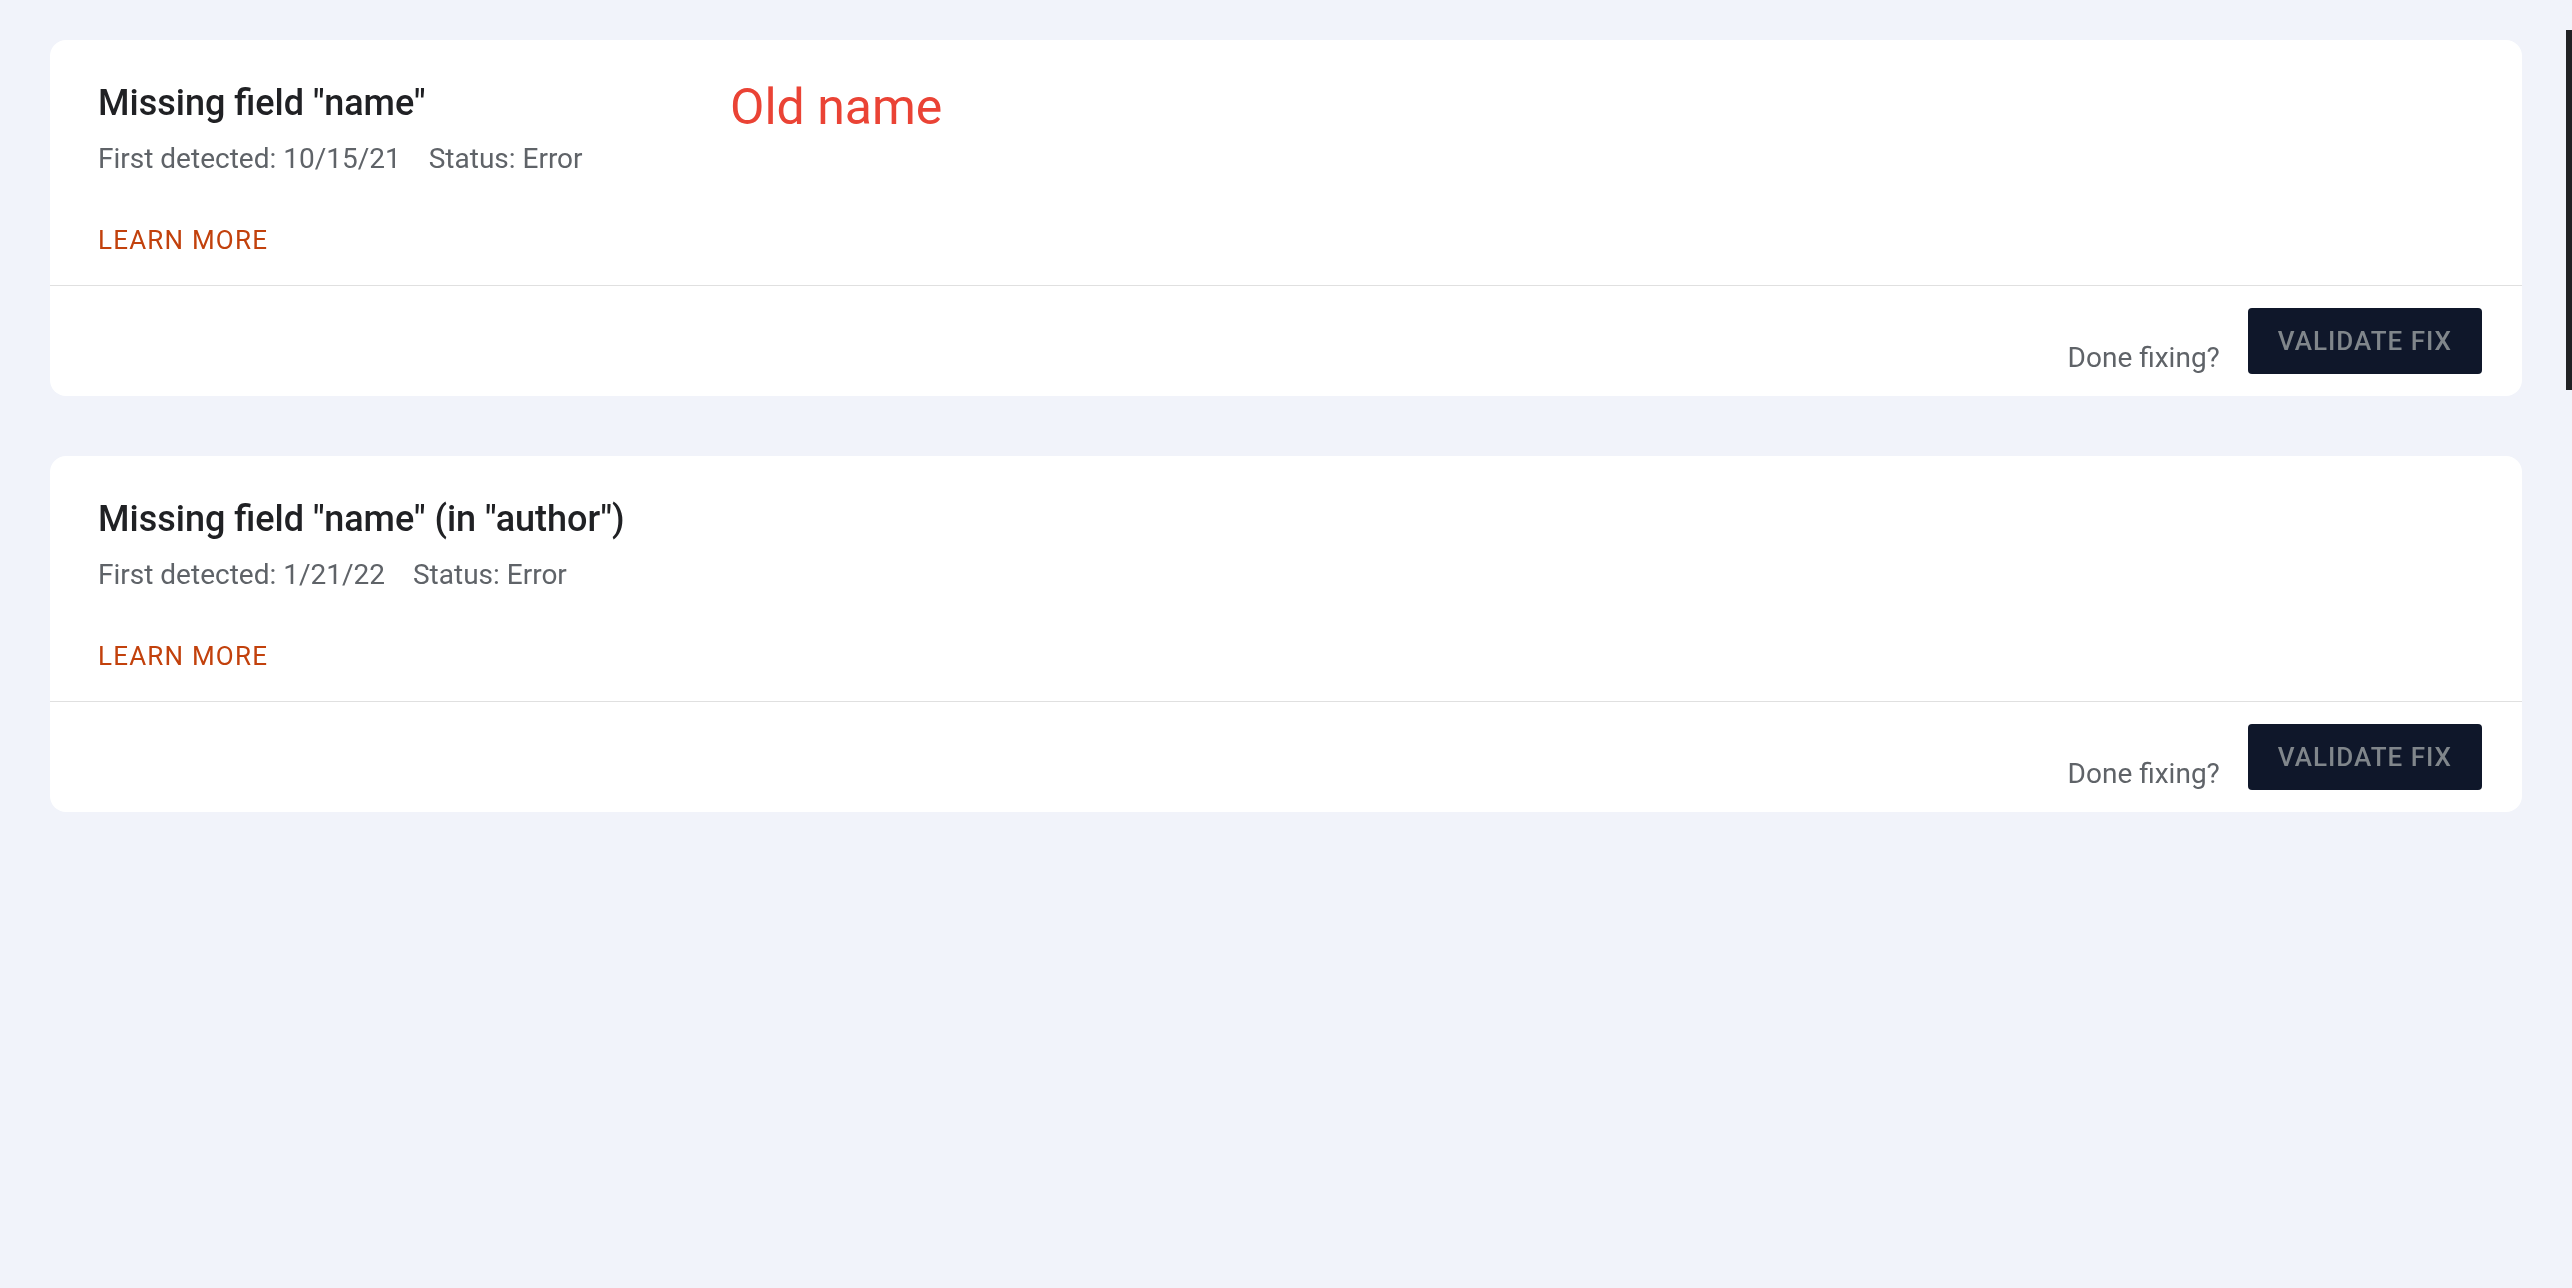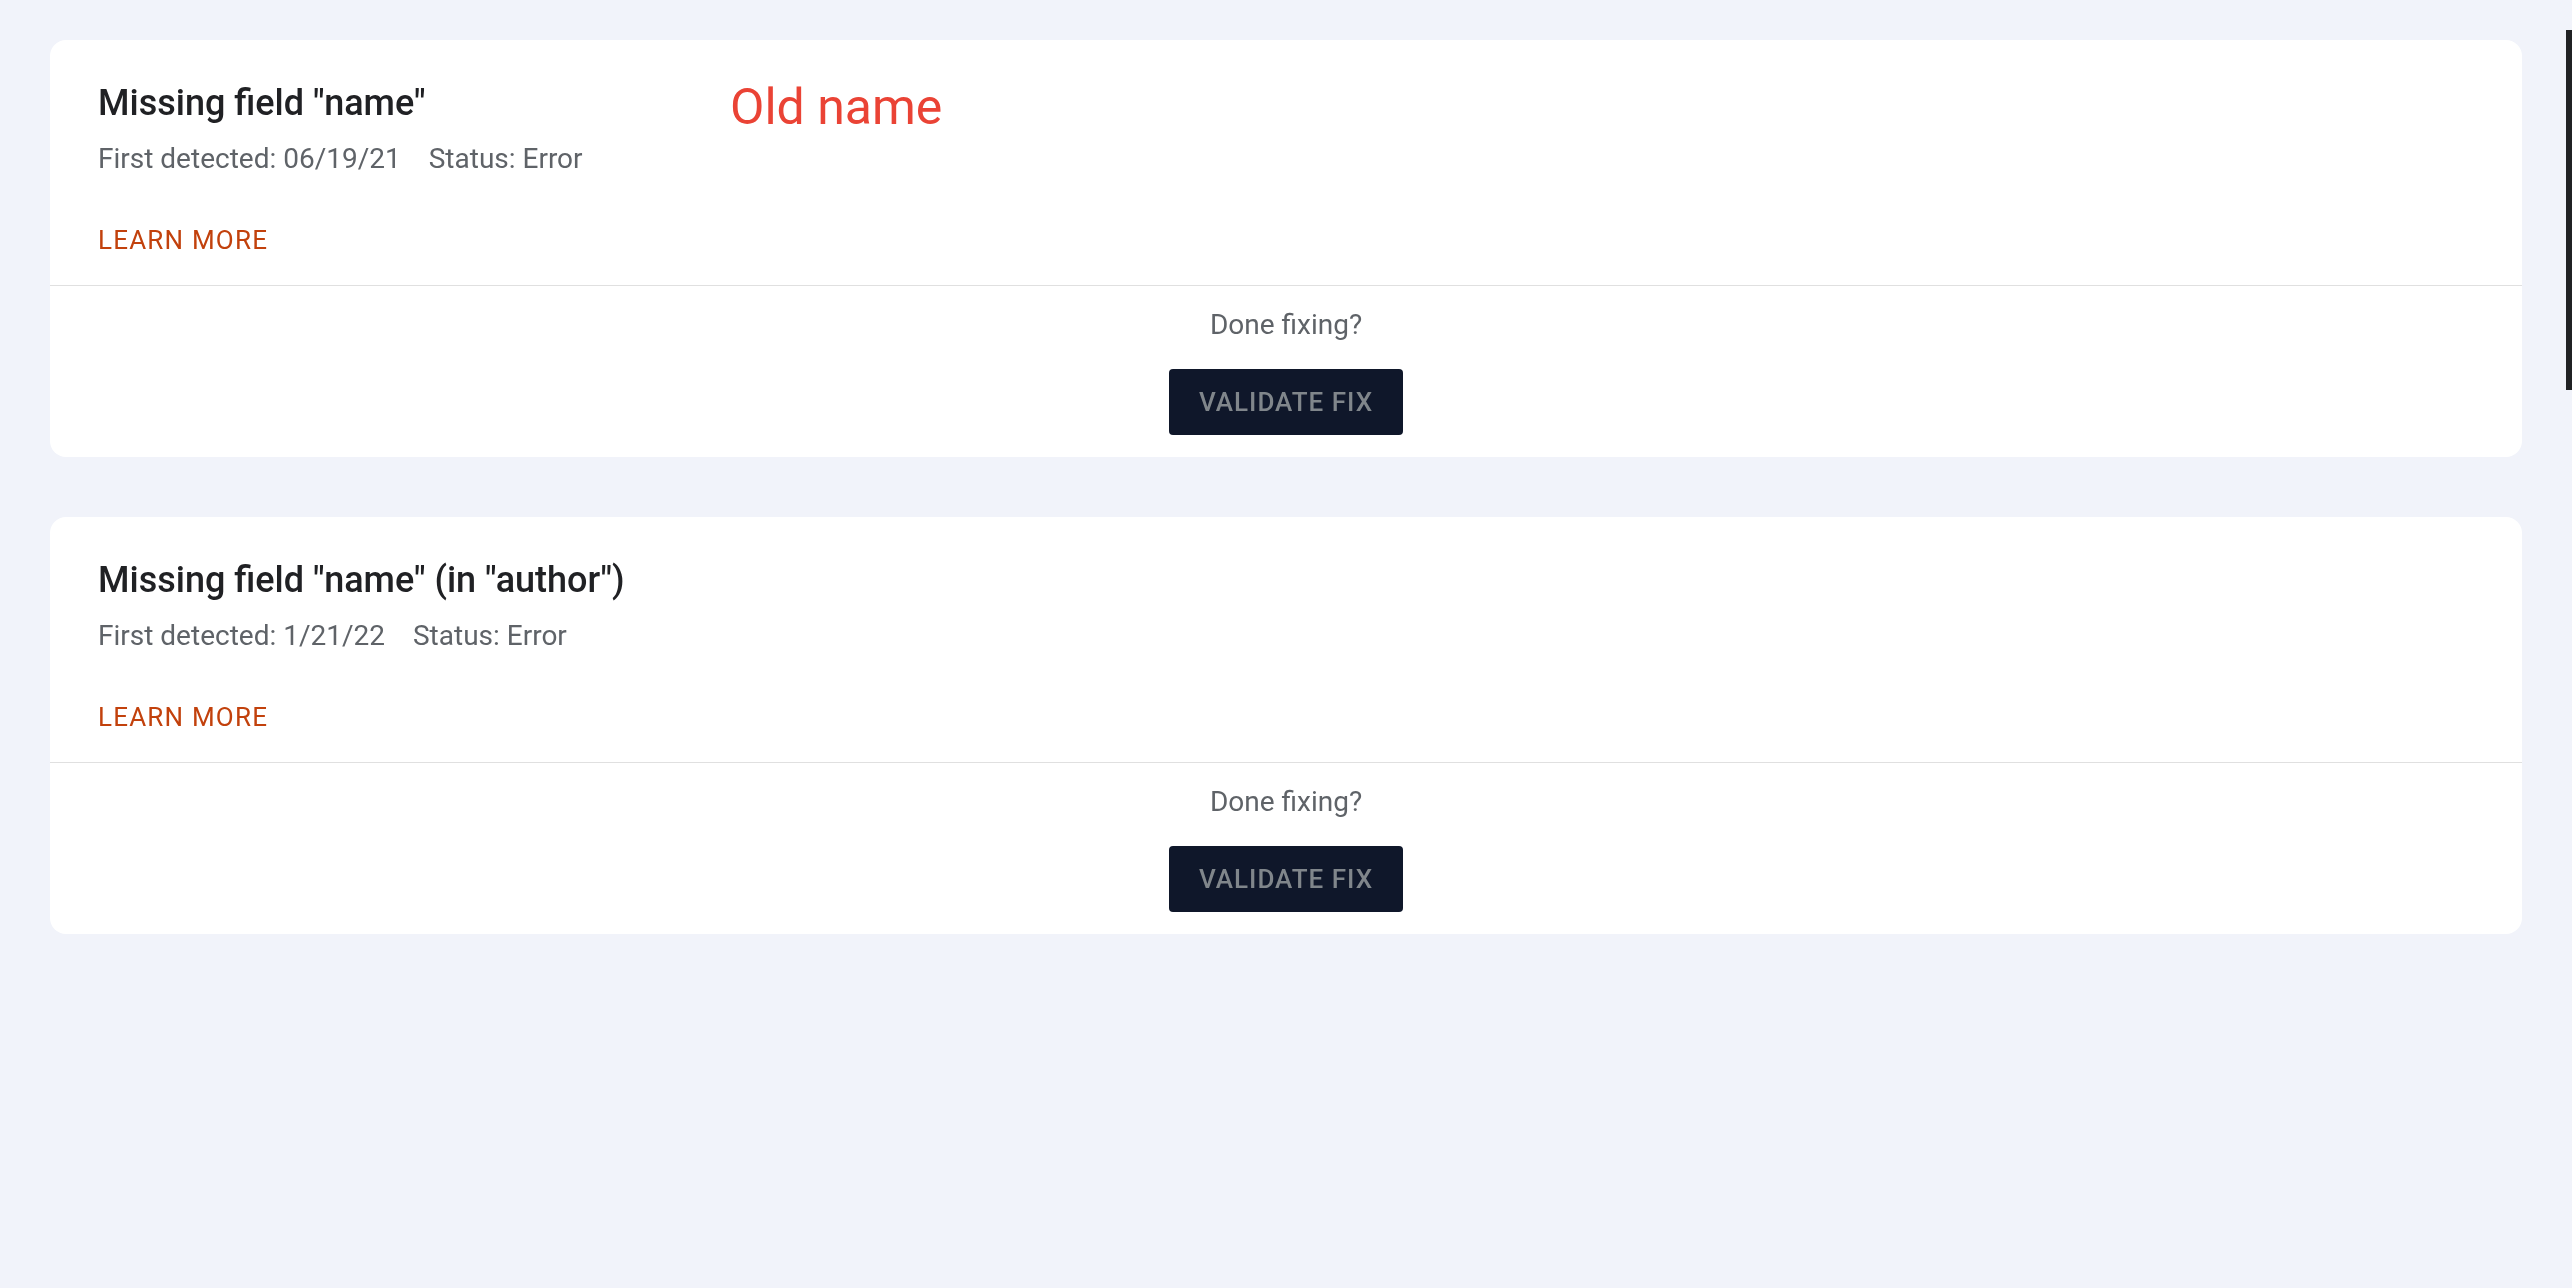--- a/index.html
+++ b/index.html
@@ -54,25 +54,24 @@
       margin-top: 50px;
       cursor: pointer;
     }
     .card-divider {
       border: none;
       border-top: 1px solid #e0e0e0;
       margin: 0;
     }
     .card-footer {
       display: flex;
-      align-items: center;
+      align-items: flex-end;
       justify-content: flex-end;
       padding: 22px 40px;
       gap: 28px;
-      flex-direction: column;
     }
     .done-fixing-text {
       font-size: 28px;
       color: #5f6368;
     }
     .validate-btn {
       background-color: #0f172a;
       border: none;
       padding: 18px 30px;
       font-size: 26px;
@@ -103,21 +102,21 @@
 <body>
 
 <div class="scroll-indicator"></div>
 
 <div class="card">
   <div class="card-header">
     <div class="card-title">Missing field "name"</div>
     <div class="card-meta">
       <span>
         <span>First detected:</span>
-        <span>06/19/21</span>
+        <span>10/15/21</span>
       </span>
       <span>
         <span>Status:</span>
         <span>Error</span>
       </span>
     </div>
     <div class="learn-more">LEARN MORE</div>
     <div class="annotation annotation-old">Old name</div>
   </div>
   <hr class="card-divider">

